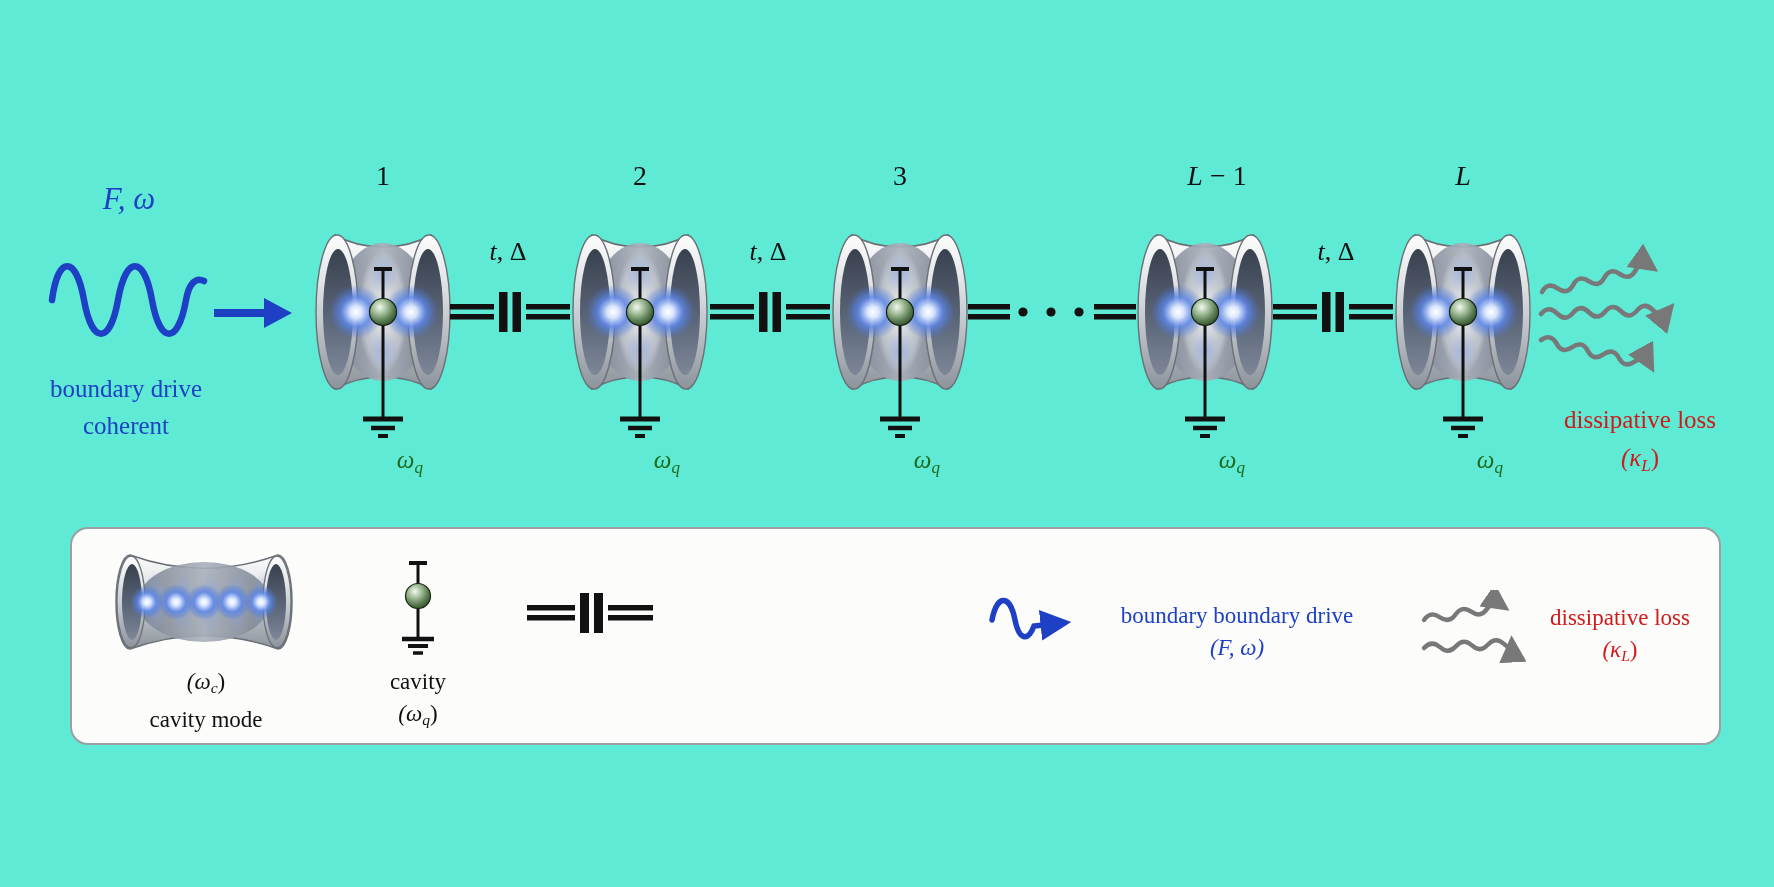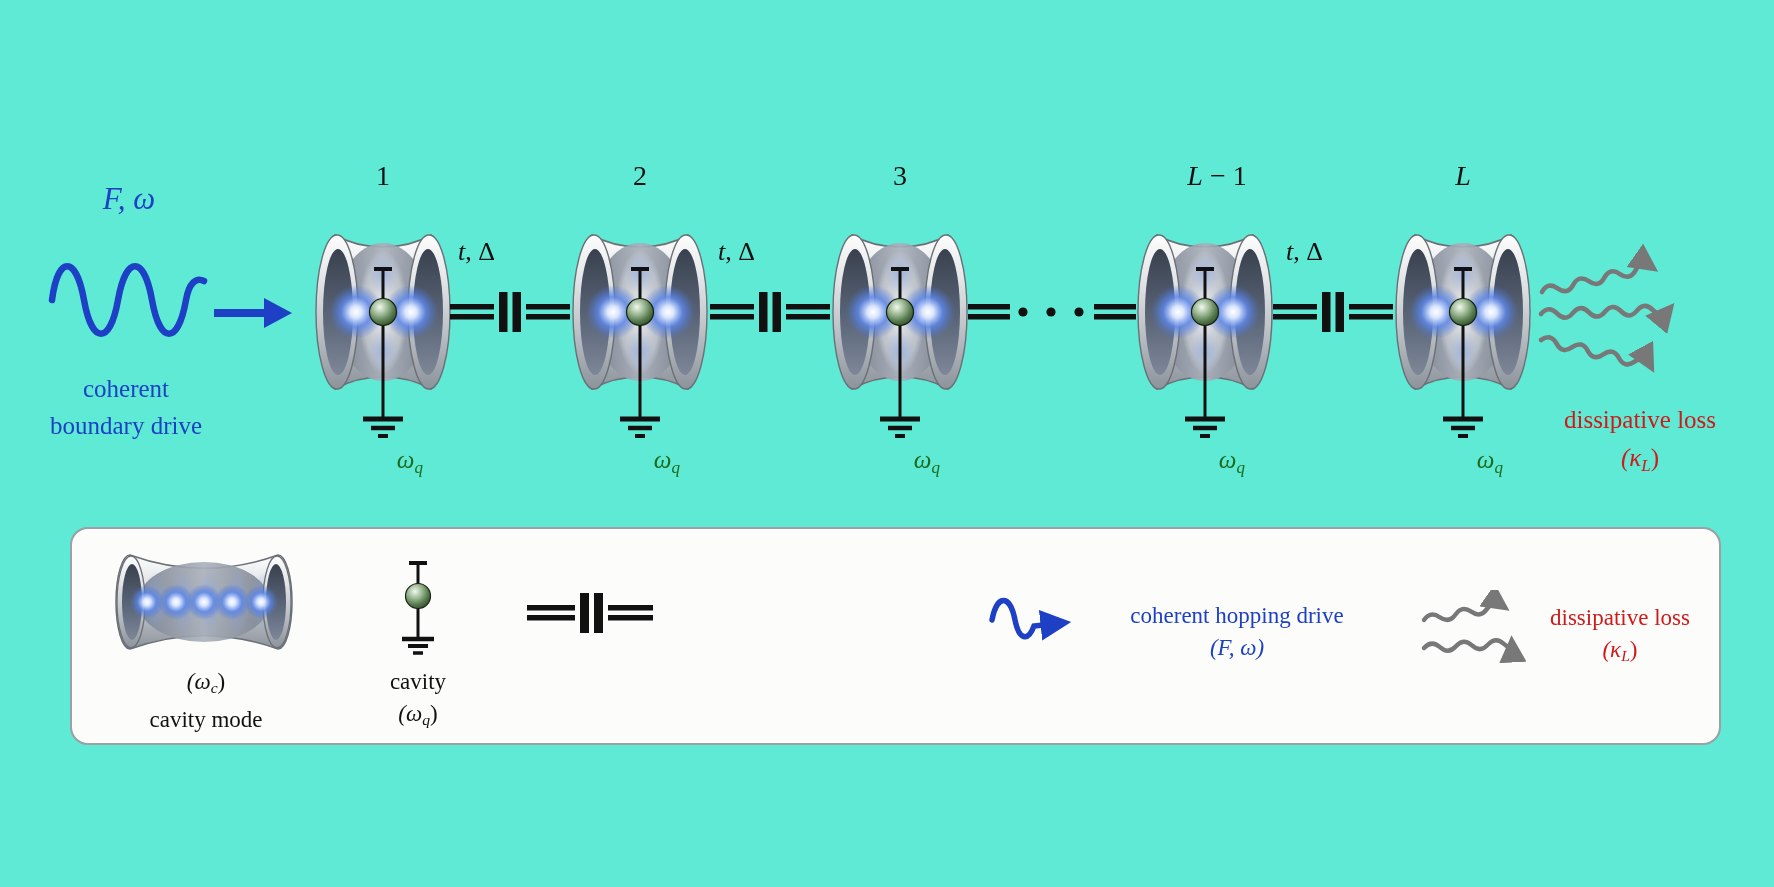--- a/index.html
+++ b/index.html
@@ -12,21 +12,21 @@
   .abs{position:absolute;}
   .math{font-style:italic;}
   sub.m{font-size:.68em;font-style:italic;vertical-align:-0.28em;letter-spacing:0;}
   
   .blue{color:#1d40c4;}
   .fw-label{left:44px;top:181px;width:170px;font-size:31px;text-align:center;}
   .drive-caption{left:10px;top:370px;width:232px;font-size:25px;line-height:37px;text-align:center;}
   
   .site-label{top:160px;width:140px;font-size:28px;text-align:center;}
   .site-omega{top:446px;width:80px;font-size:25px;text-align:right;color:#1e6b1e;}
-  .tD-label{top:237px;width:100px;font-size:26px;text-align:left;}
+  .tD-label{top:237px;width:100px;font-size:26px;text-align:center;}
   
   .red{color:#d01a1a;}
   .loss-caption{left:1528px;top:401px;width:224px;font-size:25px;line-height:38px;text-align:center;}
   
   .legend-box{
     left:70px;top:527px;width:1651px;height:218px;
     border:2px solid #9aa0a4;border-radius:18px;background:#fcfcfb;
     box-sizing:border-box;
   }
   .leg-caption{font-size:23px;line-height:32px;text-align:center;}
@@ -95,22 +95,22 @@
   <svg class="abs" style="left:48px;top:243px" width="162" height="114" viewBox="0 0 162 114">
     <path d="M4 57 C10 12,28 12,36 57 C44 102,62 102,70 57 C78 12,96 12,104 57 C112 102,130 102,138 57 C141 40,148 34,156 38" fill="none" stroke="#1d40c4" stroke-width="6.5" stroke-linecap="round"></path>
   </svg>
 
   <svg class="abs" style="left:212px;top:296px" width="82" height="34" viewBox="0 0 82 34">
     <rect x="2" y="13" width="52" height="8" fill="#1d40c4"></rect>
     <polygon points="52,2 80,17 52,32" fill="#1d40c4"></polygon>
   </svg>
 
   <div class="abs drive-caption blue">
+    <div>boundary drive</div>
     <div>coherent</div>
-    <div>boundary drive</div>
   </div>
 
   <div class="abs site-label" style="left:313px"><span class="math"></span><span>1</span></div>
   <div class="abs site-label" style="left:570px"><span class="math"></span><span>2</span></div>
   <div class="abs site-label" style="left:830px"><span class="math"></span><span>3</span></div>
   <div class="abs site-label" style="left:1147px"><span class="math">L</span><span> − 1</span></div>
   <div class="abs site-label" style="left:1393px"><span class="math">L</span><span></span></div>
 
   <svg class="abs cavity" style="left:311px" width="144" height="212" viewBox="0 0 144 212">
       <use href="#cavityShape"></use>
@@ -258,21 +258,21 @@
     <rect x="81" y="14" width="45" height="5.5" fill="#111"></rect>
     <rect x="81" y="24" width="45" height="5.5" fill="#111"></rect>
   </svg>
   <div class="abs leg-caption leg-coupling-cap">
   </div>
 
   <svg class="abs" style="left:988px;top:590px" width="102" height="56" viewBox="0 0 102 56">
     <path d="M4 30 C9 4,22 4,27 30 C31 50,40 52,46 36 L74 33" fill="none" stroke="#1d40c4" stroke-width="5.5" stroke-linecap="round" marker-end="url(#headBlue)"></path>
   </svg>
   <div class="abs leg-caption leg-drive-cap blue">
-    <div>coherent hopping drive</div>
+    <div>boundary boundary drive</div>
     <div class="math">(F, ω)</div>
   </div>
 
   <svg class="abs" style="left:1418px;top:590px" width="110" height="80" viewBox="0 0 110 80">
     <g transform="translate(6,30) rotate(-10)">
       <path d="M0 0 Q8 -8 16 0 T32 0 T48 0 T64 0 T80 0" fill="none" stroke="#787878" stroke-width="4.4" stroke-linecap="round" marker-end="url(#headGray)"></path>
     </g>
     <g transform="translate(6,58) rotate(-3)">
       <path d="M0 0 Q8 -8 16 0 T32 0 T48 0 T64 0 T80 0 T88 0" fill="none" stroke="#787878" stroke-width="4.4" stroke-linecap="round" marker-end="url(#headGray)"></path>
     </g>

